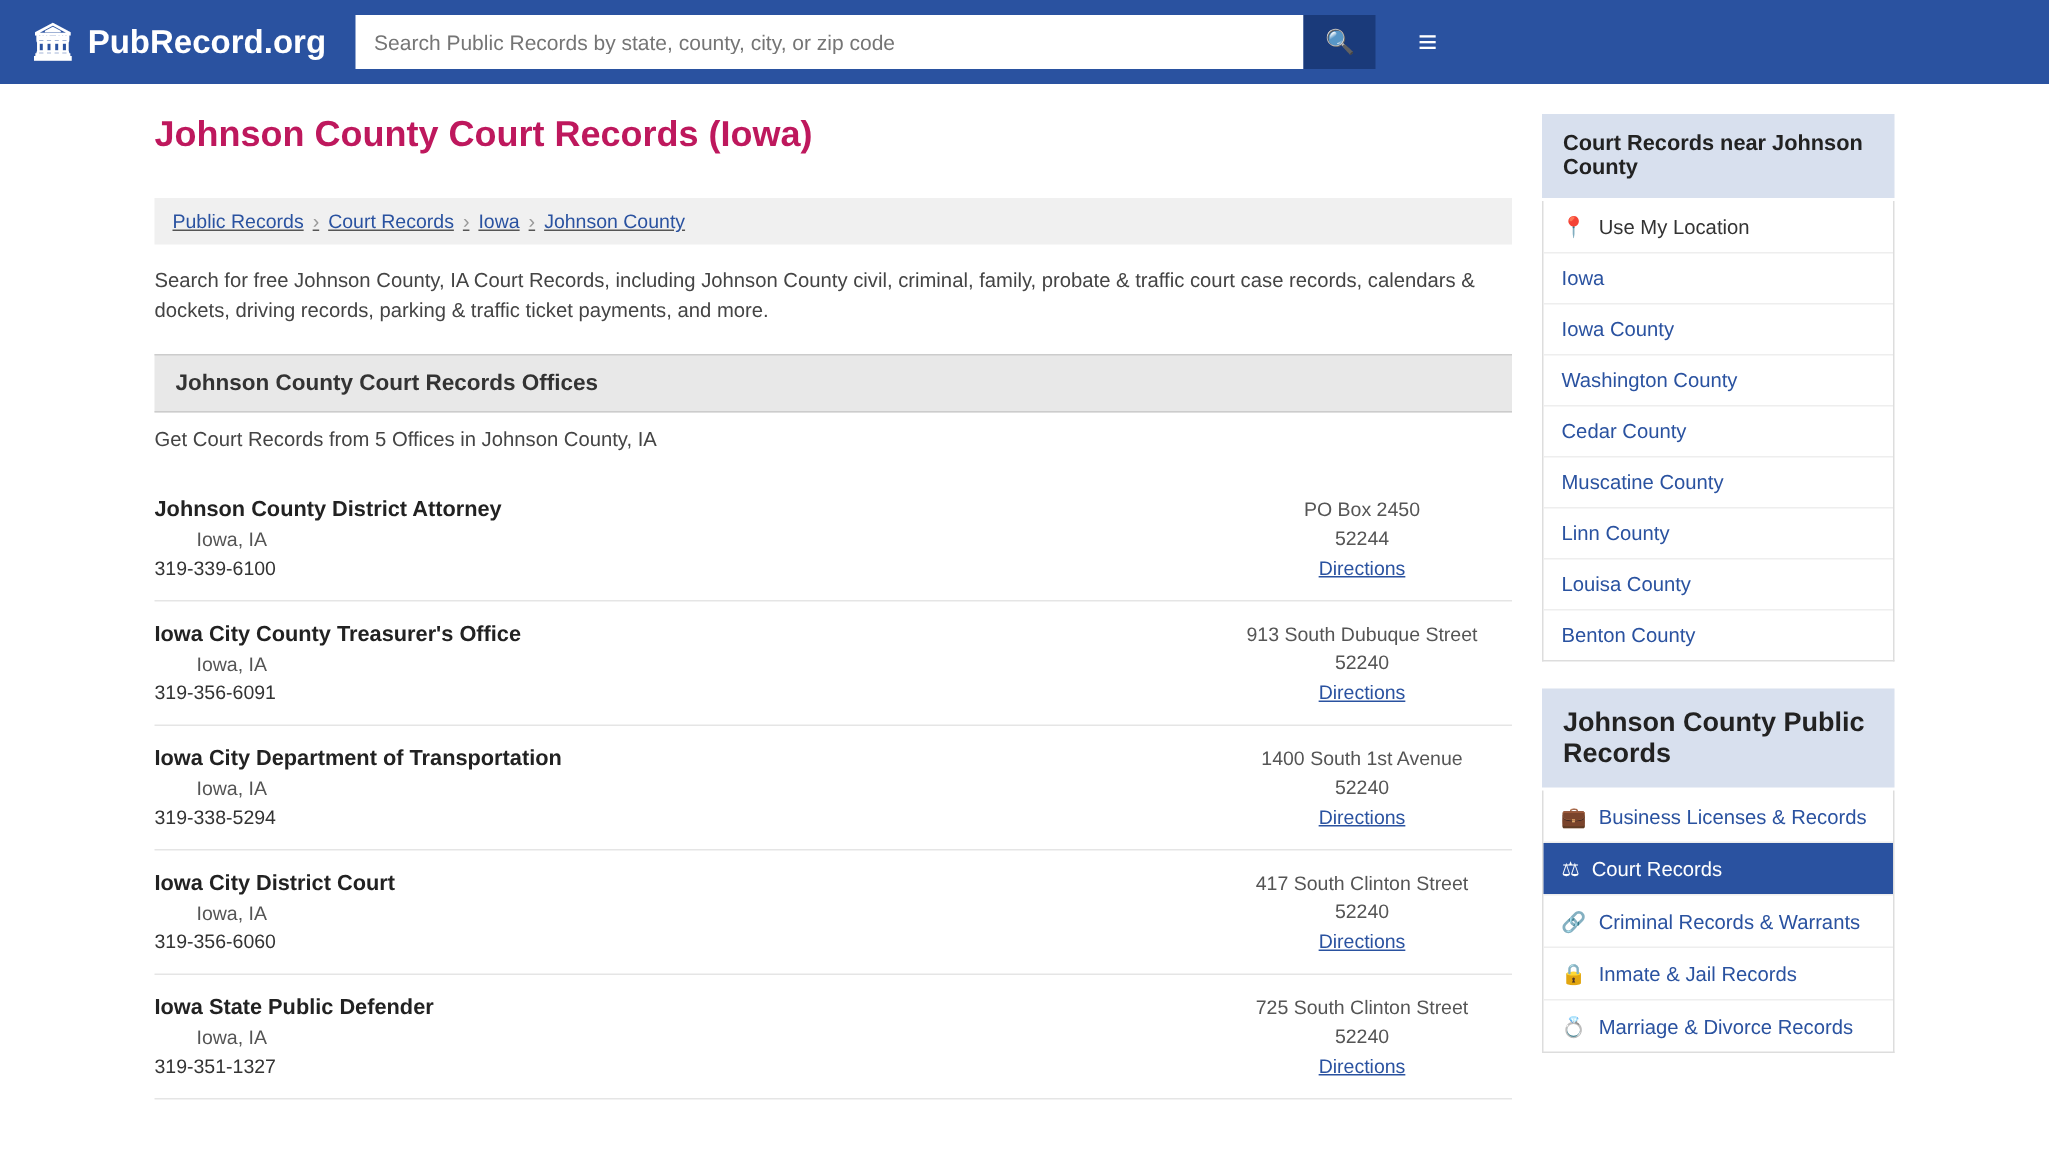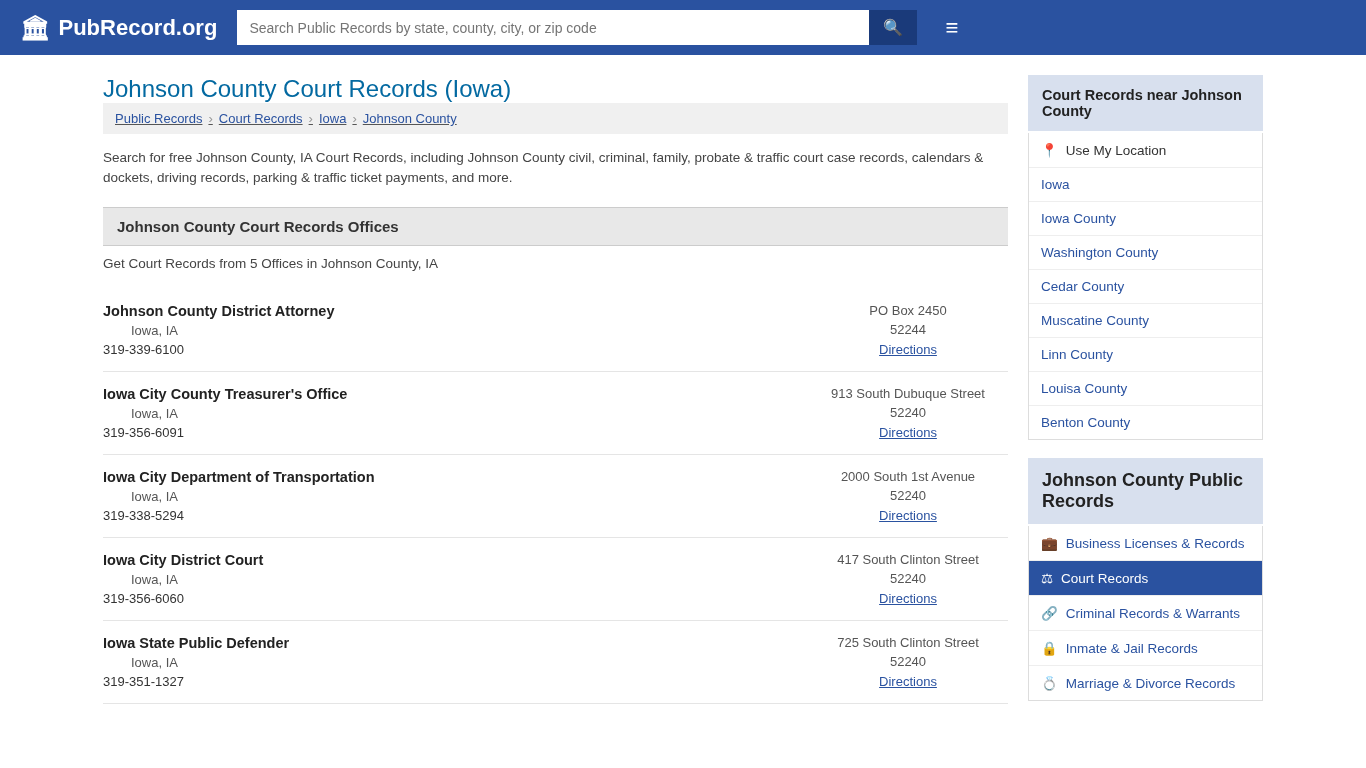--- a/index.html
+++ b/index.html
@@ -62,23 +62,23 @@
       display: flex;
       gap: 20px;
     }
 
     .main-content {
       flex: 1;
     }
 
     .page-title {
       font-size: 24px;
-      font-weight: normal;
-      color: #0369a1;
-      margin-bottom: 0;
+      font-weight: bold;
+      color: #be185d;
+      margin-bottom: 28px;
     }
 
     
     .breadcrumb {
       background: #f0f0f0;
       padding: 8px 12px;
       font-size: 13px;
       color: #555;
       display: flex;
       align-items: center;
@@ -277,21 +277,21 @@
         <a href="#" class="directions-link">Directions</a>
       </div>
     </div>
         <div class="office-entry">
       <div class="office-left">
         <div class="office-name">Iowa City Department of Transportation</div>
         <div class="office-location">Iowa, IA</div>
         <div class="office-phone">319-338-5294</div>
       </div>
       <div class="office-right">
-        <div class="office-address">2000 South 1st Avenue</div>
+        <div class="office-address">1400 South 1st Avenue</div>
         <div class="office-zip">52240</div>
         <a href="#" class="directions-link">Directions</a>
       </div>
     </div>
         <div class="office-entry">
       <div class="office-left">
         <div class="office-name">Iowa City District Court</div>
         <div class="office-location">Iowa, IA</div>
         <div class="office-phone">319-356-6060</div>
       </div>

